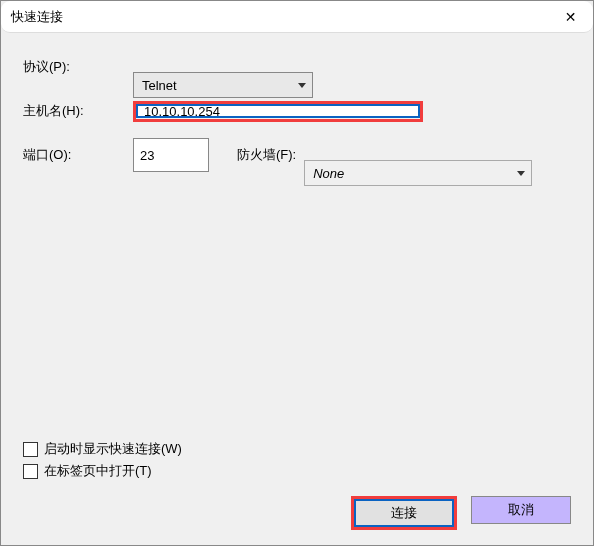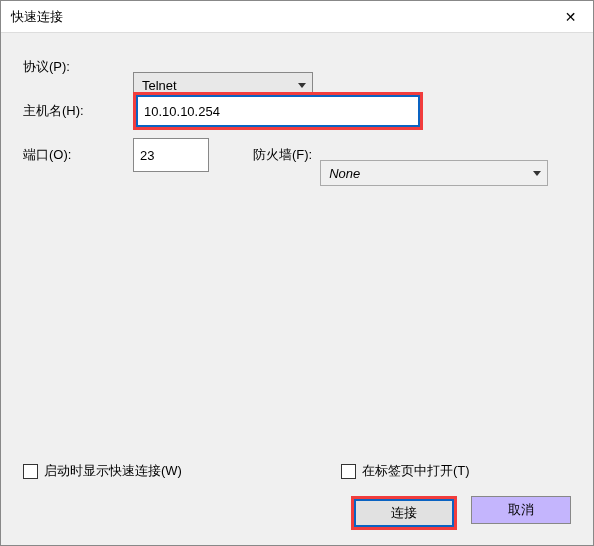--- a/index.html
+++ b/index.html
@@ -20,20 +20,21 @@
       flex-direction: column;
     }
     .titlebar {
       height: 32px;
       display: flex;
       align-items: center;
       justify-content: space-between;
       padding: 0 0 0 10px;
       background: #ffffff;
       border-bottom: 1px solid #ddd;
+      border-radius: 9px;
     }
     .titlebar-title {
       font-size: 13px;
       color: #000;
     }
     .close-btn {
       width: 45px;
       height: 32px;
       display: flex;
       align-items: center;
@@ -83,53 +84,54 @@
       border-right: 4px solid transparent;
       border-top: 5px solid #333;
     }
     .host-wrap {
       border: 3px solid #f13d3d;
       display: inline-block;
       padding: 0;
     }
     .text-input {
       width: 284px;
-      height: 32px;
+      height: 14px;
       border: 2px solid #0a63c2;
       background: #fff;
       padding: 0 6px;
       font-size: 13px;
       font-family: inherit;
       outline: none;
     }
     .port-input {
       width: 76px;
       height: 34px;
       border: 1px solid #888;
       background: #fff;
       padding: 0 6px;
       font-size: 13px;
       font-family: inherit;
       outline: none;
     }
     .firewall-label {
-      margin-left: 44px;
+      margin-left: 28px;
       margin-right: 8px;
       font-size: 13px;
     }
     .bottom-area {
       position: absolute;
       bottom: 15px;
       left: 22px;
       right: 22px;
     }
     .checkbox-row {
       display: flex;
       justify-content: space-between;
       margin-bottom: 6px;
+      flex-direction: column;
     }
     .check-group-right { width: 230px; }
     .check-item {
       display: flex;
       align-items: center;
       margin-bottom: 4px;
       font-size: 13px;
     }
     .fake-checkbox {
       width: 15px; height: 15px;

